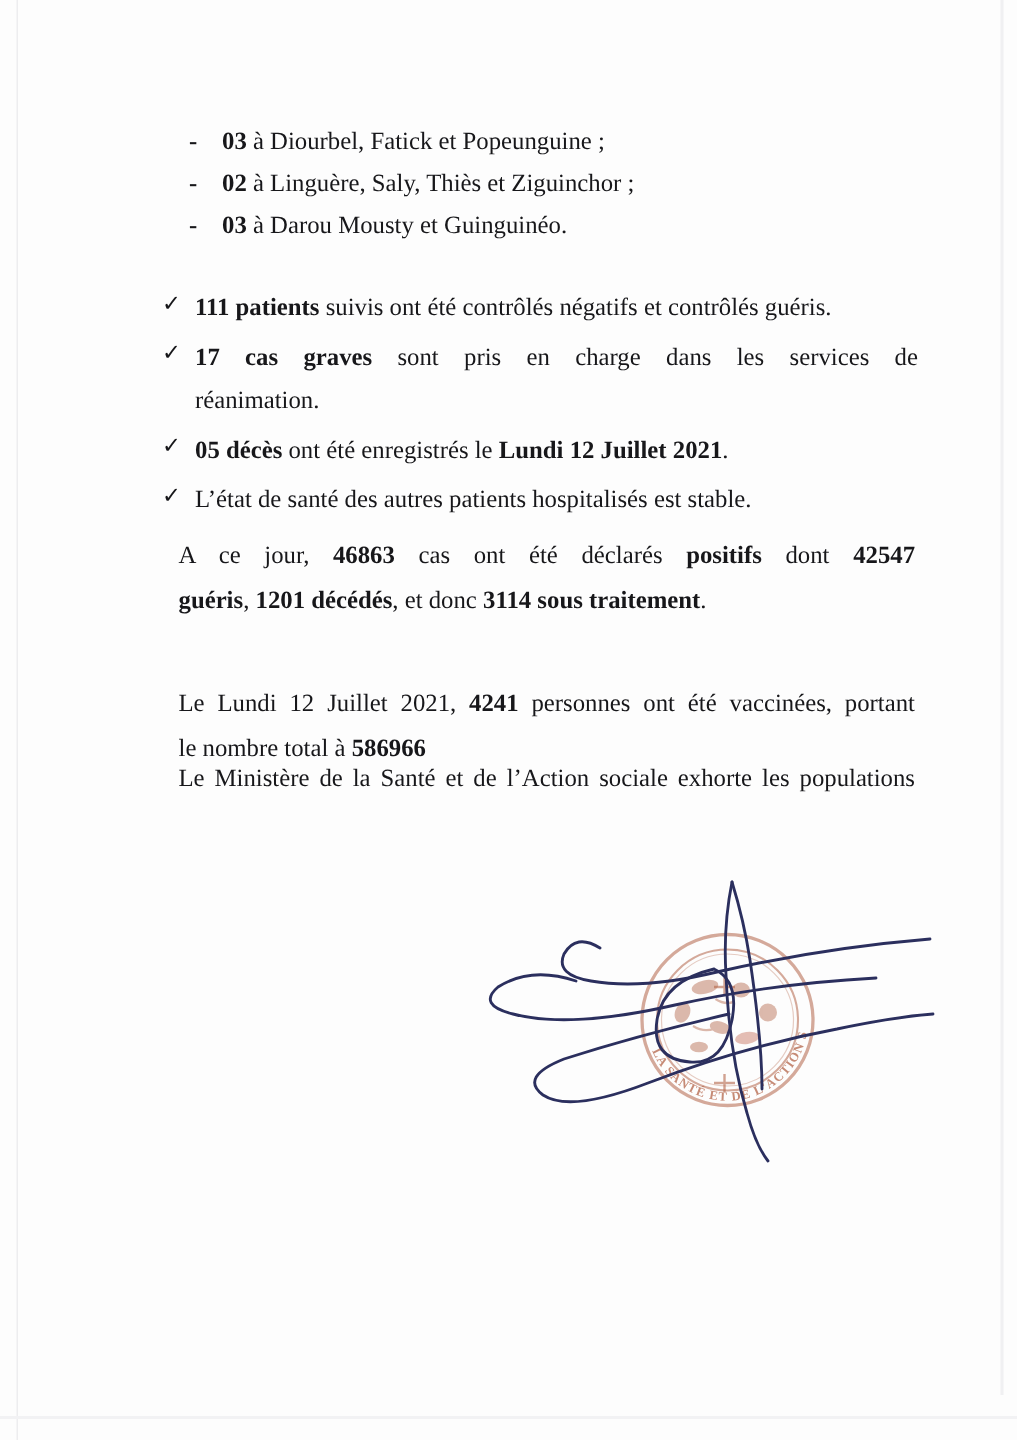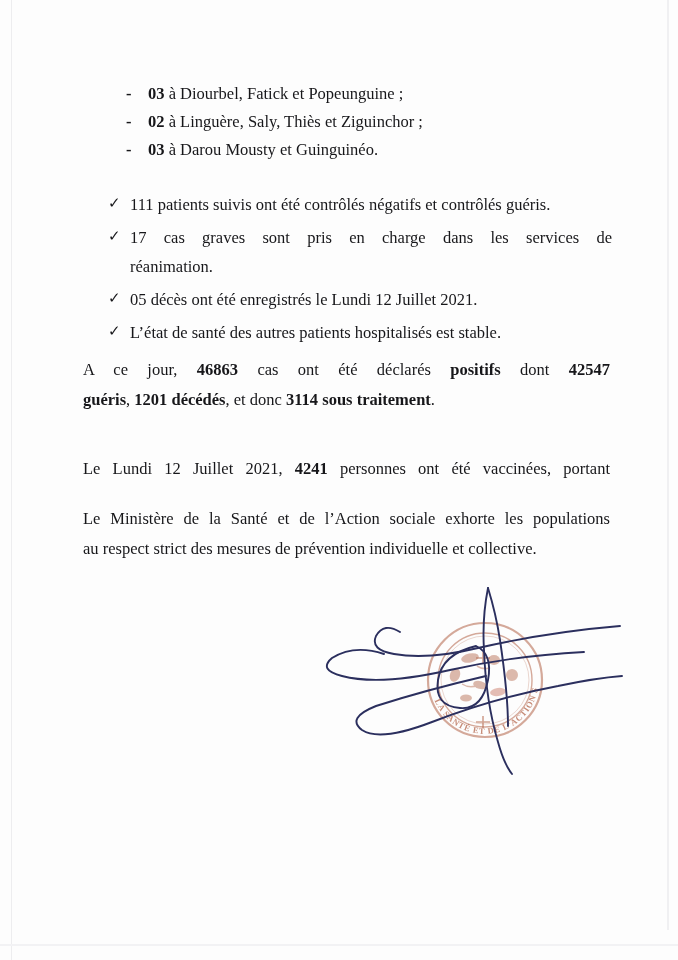--- a/index.html
+++ b/index.html
@@ -92,34 +92,35 @@
   }
   .check-item.justified .line1 {
     display: block;
     text-align: justify;
     text-align-last: justify;
     white-space: normal;
   }
   .check-item.justified .line2 {
     display: block;
   }
-  .check-item b { font-weight: normal; }
+  .check-item b { font-weight: bold; }
 
   
   .para {
     position: absolute;
     left: 83px;
     width: 527px;
     font-size: 16.5px;
     line-height: 30px;
     text-align: justify;
   }
   .para b { font-weight: bold; }
   .para .l {
     display: block;
+    margin-left: 36px;
   }
   .para .l.just {
     text-align: justify;
     text-align-last: justify;
   }
 
   #para-cases { top: 355px; }
   #para-vaccine { top: 454px; }
   #para-ministry { top: 504px; }
 
@@ -191,25 +192,25 @@
 
   </div>
 
   <div class="para" id="para-cases">
     <span class="l just"><span>A ce jour, </span><b>46863</b><span> cas ont été déclarés </span><b>positifs</b><span> dont </span><b>42547</b></span>
     <span class="l"><b>guéris</b><span>, </span><b>1201 décédés</b><span>, et donc </span><b>3114 sous traitement</b><span>.</span></span>
   </div>
 
   <div class="para" id="para-vaccine">
     <span class="l just"><span>Le Lundi 12 Juillet 2021, </span><b>4241</b><span> personnes ont été vaccinées, portant</span></span>
+    <span class="l"><span>le nombre total à </span><b>586966</b></span>
   </div>
 
   <div class="para" id="para-ministry">
     <span class="l just">Le Ministère de la Santé et de l’Action sociale exhorte les populations</span>
-    <span class="l">au respect strict des mesures de prévention individuelle et collective.</span>
   </div>
 
   <div class="sig-area">
 
     <svg class="stamp-svg" width="360" height="200" viewBox="0 0 360 200">
       <g opacity="0.55" fill="none" stroke="#b4654a">
         <circle cx="205" cy="100" r="57" stroke-width="2.2"></circle>
         <circle cx="205" cy="100" r="47" stroke-width="1.4"></circle>
         <circle cx="205" cy="100" r="44" stroke-width="0.8" opacity="0.6"></circle>
       </g>

